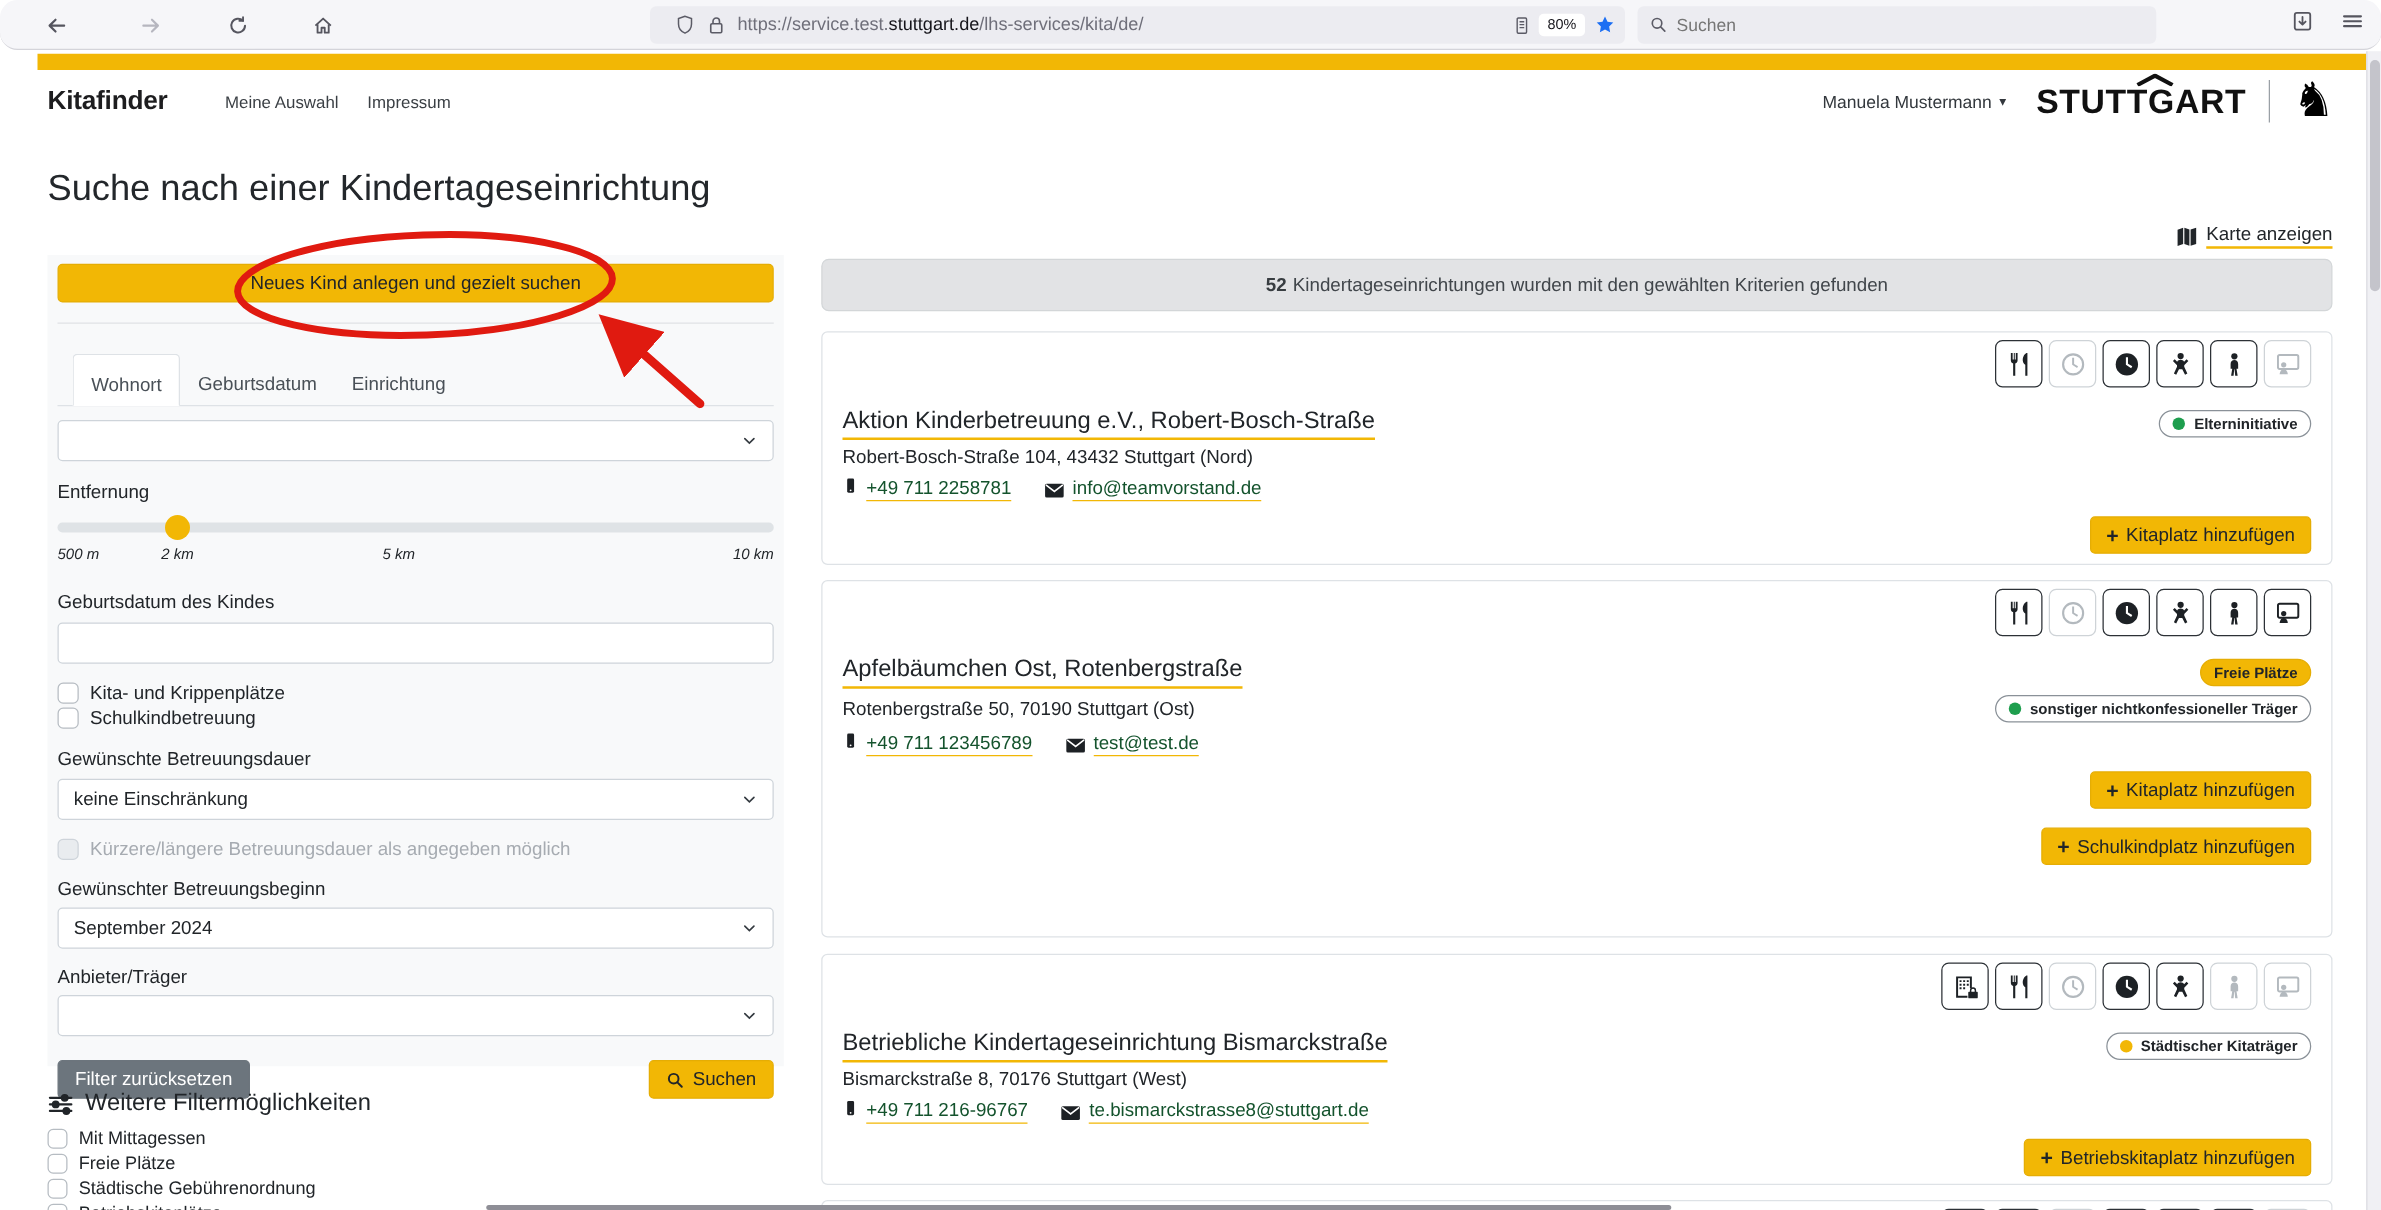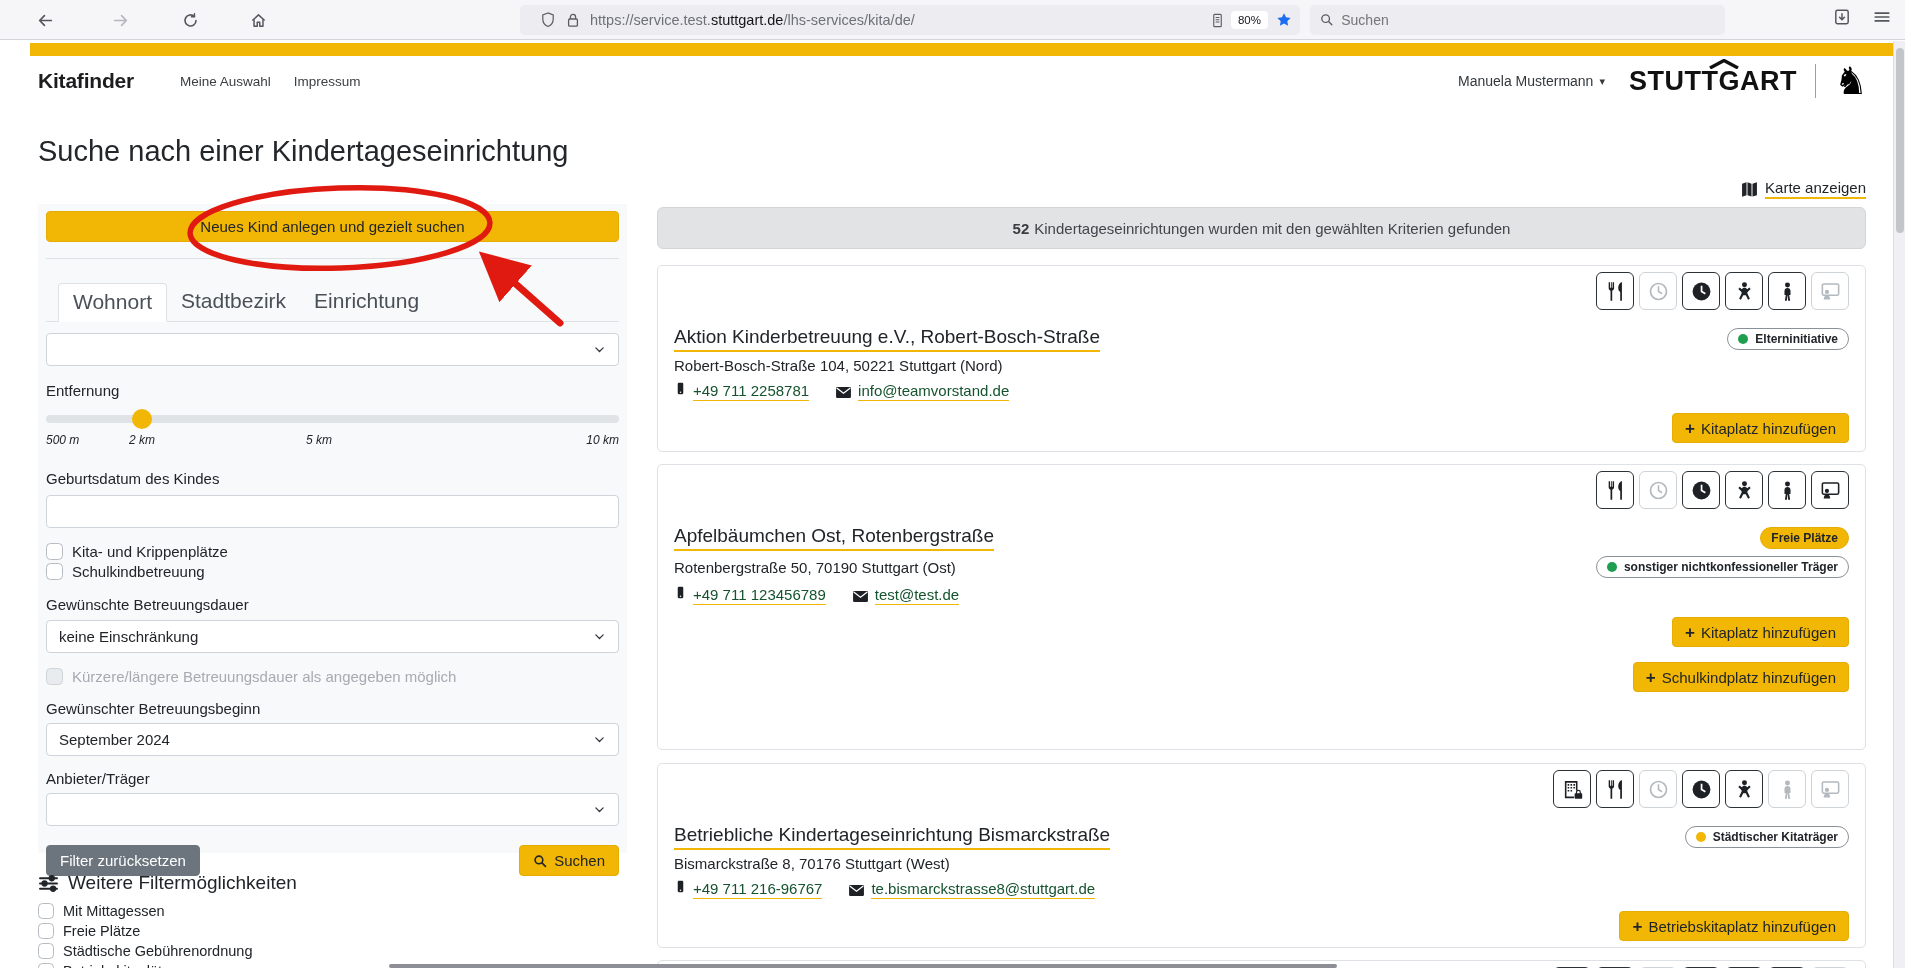--- a/index.html
+++ b/index.html
@@ -5,21 +5,21 @@
   * { margin:0; padding:0; box-sizing:border-box; }
   html,body { width:1905px; height:968px; }
   body {
     position:relative; overflow:hidden; background:#fff;
     font-family:"Liberation Sans", sans-serif; color:#212529;
   }
   svg { display:block; }
 
   
   .chrome { position:absolute; top:0; left:0; width:1905px; height:40px;
-    background:#f6f6f9; border-bottom:1px solid #d4d4da; z-index:40; }
+    background:#f6f6f9; border-bottom:1px solid #d4d4da; z-index:40;border-radius:14px; }
   .chrome .nav-ic { position:absolute; top:8px; width:24px; height:24px; color:#55555f;
     display:flex; align-items:center; justify-content:center; border-radius:4px; }
   .chrome .nav-ic svg { width:17px; height:17px; }
   .nav-ic.fwd { color:#b6b6bf; }
   .url-bar { position:absolute; left:520px; top:5px; width:780px; height:30px;
     background:#ececf1; border-radius:5px; display:flex; align-items:center; padding:0 8px 0 20px; }
   .url-bar .ic { width:16px; height:16px; color:#5b5b66; margin-right:9px; flex:0 0 auto; }
   .url-text { font-size:14.5px; color:#6f6f7a; white-space:nowrap; flex:1 1 auto; overflow:hidden; }
   .url-text .domain { color:#15141a; }
   .zoom-badge { background:#fff; border-radius:4px; font-size:11.5px; color:#15141a;
@@ -53,21 +53,21 @@
   .page-title { position:absolute; left:38px; top:135px; font-size:29px; font-weight:500; color:#23272b; }
 
   
   .filter-panel { position:absolute; left:38px; top:204px; width:589px; height:649px;
     background:#f8f9fa; padding:7px 8px; }
   .btn-newchild { display:block; width:100%; height:31px; border:1px solid #e5ad04; border-radius:4px;
     font-size:15px; color:#212529; text-align:center; cursor:pointer;
     font-family:"Liberation Sans",sans-serif; }
   .panel-divider { border:none; border-top:1px solid #dfe2e5; margin:16px 0 0; }
   .tabs { display:flex; margin-top:24px; border-bottom:1px solid #dee2e6; padding-left:12px; }
-  .tab { font-size:21px; color:#495057; padding:6px 14px 7px; cursor:pointer; margin-bottom:-1px; }
+  .tab { font-size:15px; color:#495057; padding:16px 14px 7px; cursor:pointer; margin-bottom:-1px; }
   .tab.active { background:#fff; border:1px solid #dee2e6; border-bottom:1px solid #fff;
     border-radius:4px 4px 0 0; }
   .fld-select, .fld-input { width:100%; height:33px; background:#fff; border:1px solid #ced4da;
     border-radius:4px; display:flex; align-items:center; padding:0 12px; font-size:15px; color:#212529;
     cursor:pointer; }
   .fld-select .chev { margin-left:auto; width:13px; height:13px; color:#343a40; }
   .fld-input input { border:none; outline:none; width:100%; font-size:15px;
     font-family:"Liberation Sans",sans-serif; background:transparent; }
   .fld-label { font-size:15px; color:#212529; margin-top:0; }
   .mt-sel1 { margin-top:11px; } .mt-entf { margin-top:16px; }
@@ -256,21 +256,21 @@
   </div>
 </header>
 
 <h1 class="page-title">Suche nach einer Kindertageseinrichtung</h1>
 
 <div class="filter-panel">
   <button class="btn-newchild yellow-bg">Neues Kind anlegen und gezielt suchen</button>
   <hr class="panel-divider">
   <div class="tabs">
     <span class="tab active">Wohnort</span>
-    <span class="tab">Stadtbezirk</span>
+    <span class="tab">Geburtsdatum</span>
     <span class="tab">Einrichtung</span>
   </div>
 
   <div class="fld-select mt-sel1">
     <span></span>
     <span class="chev">
       <svg viewBox="0 0 16 16" fill="none" stroke="currentColor" stroke-width="1.6" stroke-linecap="round">
           <path d="m3.5 6 4.5 4.5L12.5 6"></path>
         </svg>
     </span>
@@ -451,21 +451,21 @@
         </span>
       </div>
     <div class="title-row">
       <a class="res-title">Aktion Kinderbetreuung e.V., Robert-Bosch-Straße</a>
       <span class="badge outline">
         <span class="dot" style="background-color: rgb(30, 158, 78);"></span>
         <span>Elterninitiative</span>
       </span>
     </div>
     <div class="addr-row">
-        <span class="res-addr">Robert-Bosch-Straße 104, 50221 Stuttgart (Nord)</span>
+        <span class="res-addr">Robert-Bosch-Straße 104, 43432 Stuttgart (Nord)</span>
       </div>
     <div class="contact-row">
       <span class="ic ic-phone">
         <svg viewBox="0 0 16 16" fill="currentColor">
             <rect x="4.6" y="1" width="6.8" height="14" rx="1.4"></rect>
             <circle cx="8" cy="12.6" r="0.9" fill="#fff"></circle>
           </svg>
       </span>
       <a class="contact-link">+49 711 2258781</a>
       <span class="ic ic-mail">

